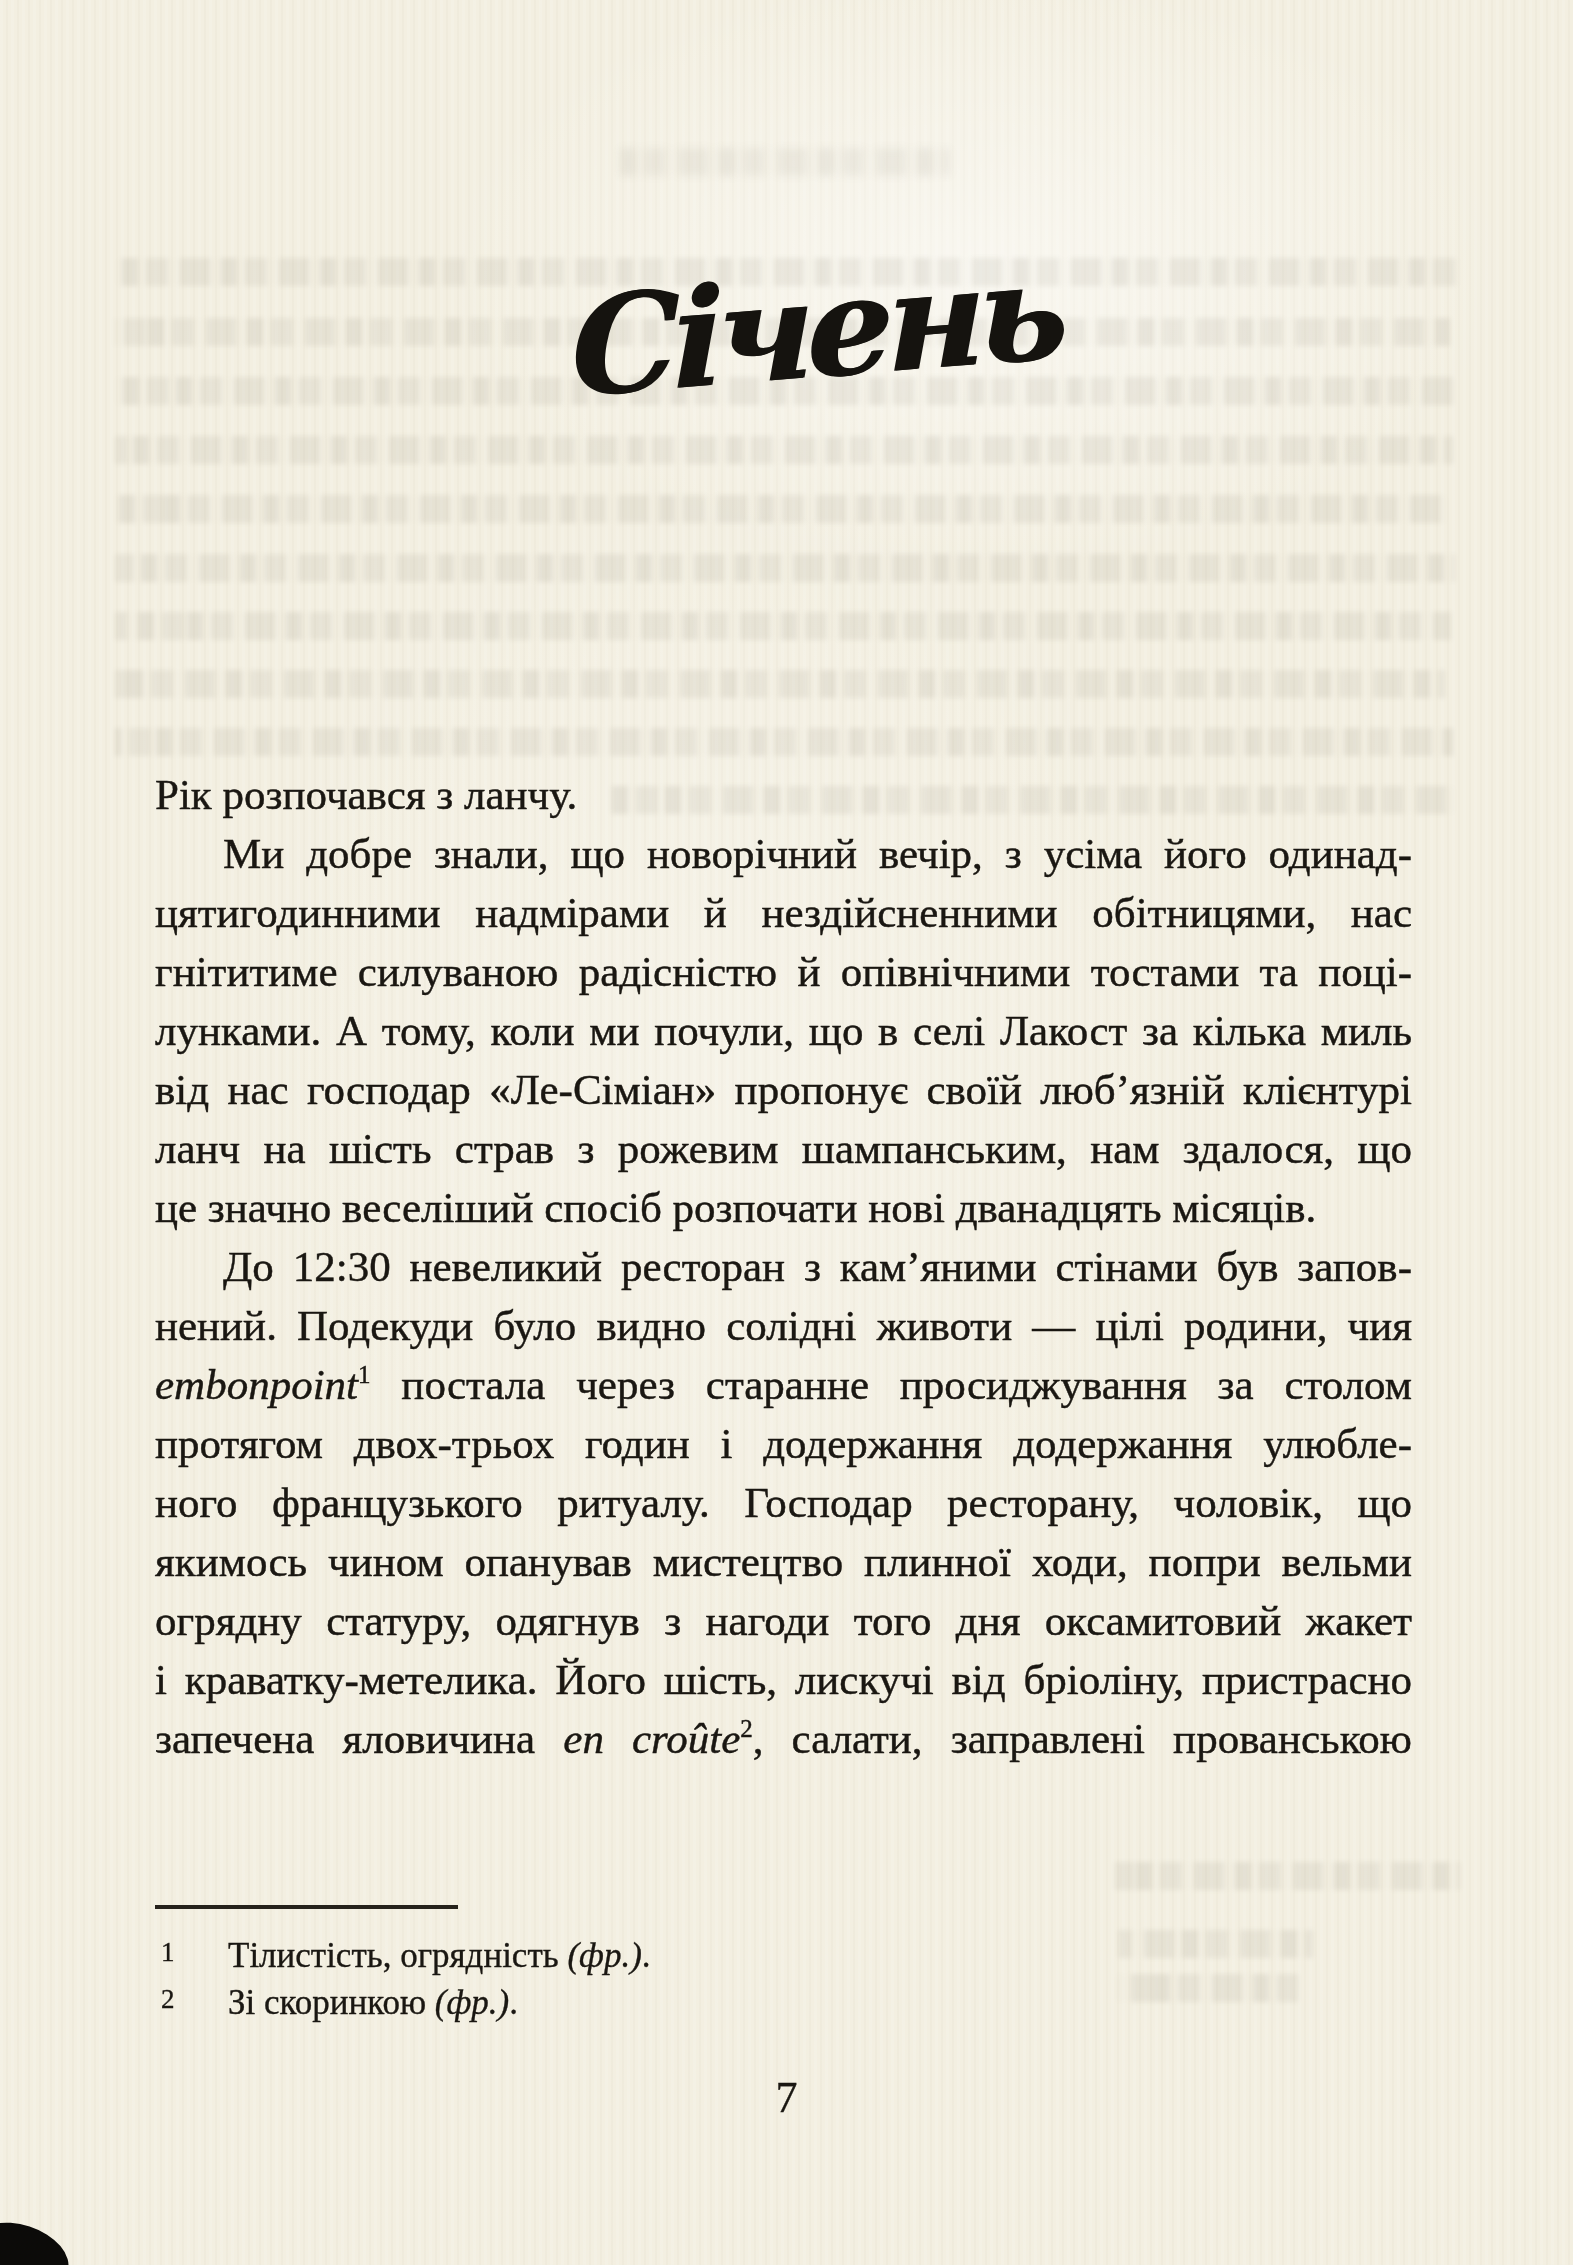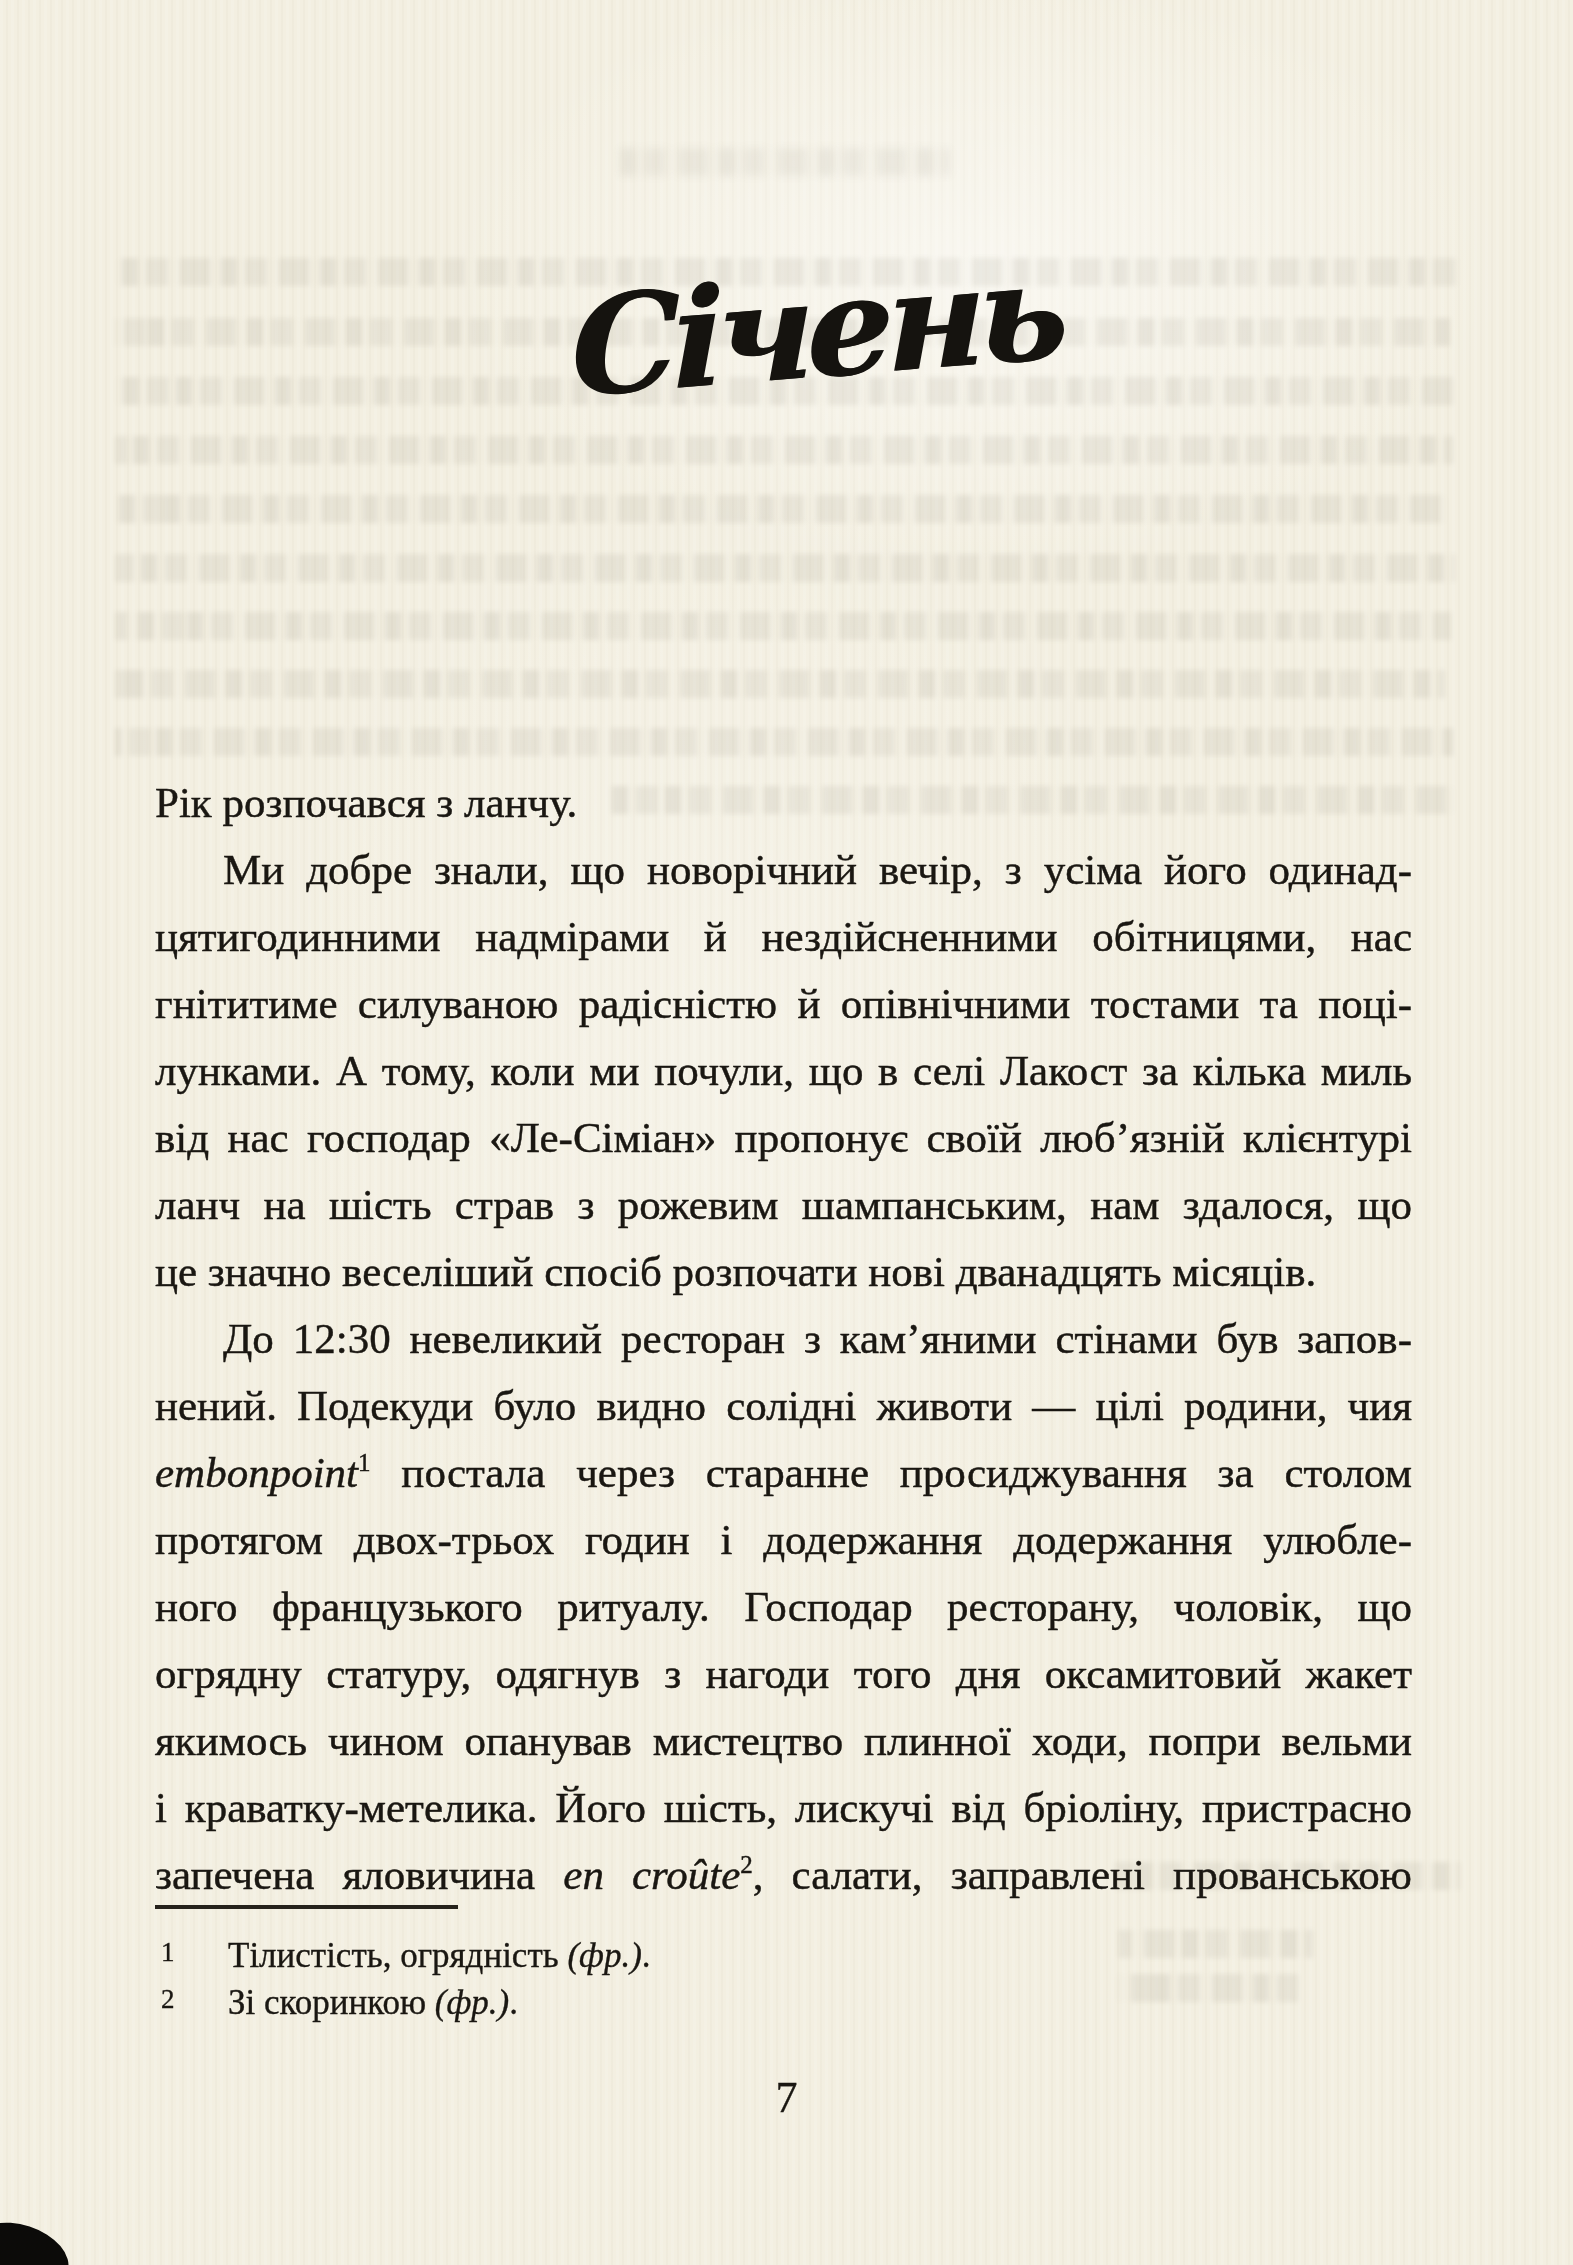--- a/index.html
+++ b/index.html
@@ -60,21 +60,21 @@
     font-size: 43px;
     -webkit-text-stroke: 0.45px;
   }
   .line {
     height: 59px;
     line-height: 59px;
     text-align: justify;
     text-align-last: justify;
     white-space: nowrap; 
   }
-  .line, .line * { white-space: normal; margin-top: 8px; }
+  .line, .line * { white-space: normal; }
   .line.left { text-align-last: left; }
   .line.indent { padding-left: 68px; }
   .line i { font-style: italic; }
   .line sup {
     font-size: 25px;
     line-height: 0;
     vertical-align: 16px;
   }
 
   .footnote-sep {
@@ -158,22 +158,22 @@
     <div class="line">гнітитиме силуваною радісністю й опівнічними тостами та поці-</div>
     <div class="line">лунками. А тому, коли ми почули, що в селі Лакост за кілька миль</div>
     <div class="line">від нас господар «Ле-Сіміан» пропонує своїй люб’язній клієнтурі</div>
     <div class="line">ланч на шість страв з рожевим шампанським, нам здалося, що</div>
     <div class="line left">це значно веселіший спосіб розпочати нові дванадцять місяців.</div>
     <div class="line indent">До 12:30 невеликий ресторан з кам’яними стінами був запов-</div>
     <div class="line">нений. Подекуди було видно солідні животи — цілі родини, чия</div>
     <div class="line"><i>embonpoint</i><sup>1</sup><span> постала через старанне просиджування за столом</span></div>
     <div class="line">протягом двох-трьох годин і додержання додержання улюбле-</div>
     <div class="line">ного французького ритуалу. Господар ресторану, чоловік, що</div>
+    <div class="line">якимось чином опанував мистецтво плинної ходи, попри вельми</div>
     <div class="line">огрядну статуру, одягнув з нагоди того дня оксамитовий жакет</div>
-    <div class="line">якимось чином опанував мистецтво плинної ходи, попри вельми</div>
     <div class="line">і краватку-метелика. Його шість, лискучі від бріоліну, пристрасно</div>
     <div class="line"><span>запечена яловичина </span><i>en croûte</i><sup>2</sup><span>, салати, заправлені прованською</span></div>
   </div>
 
   <div class="footnote-sep"></div>
   <div class="footnotes">
     <div class="fn-row">
       <span class="fn-marker">1</span>
       <span class="fn-text"><span>Тілистість, огрядність </span><i>(фр.)</i><span>.</span></span>
     </div>

